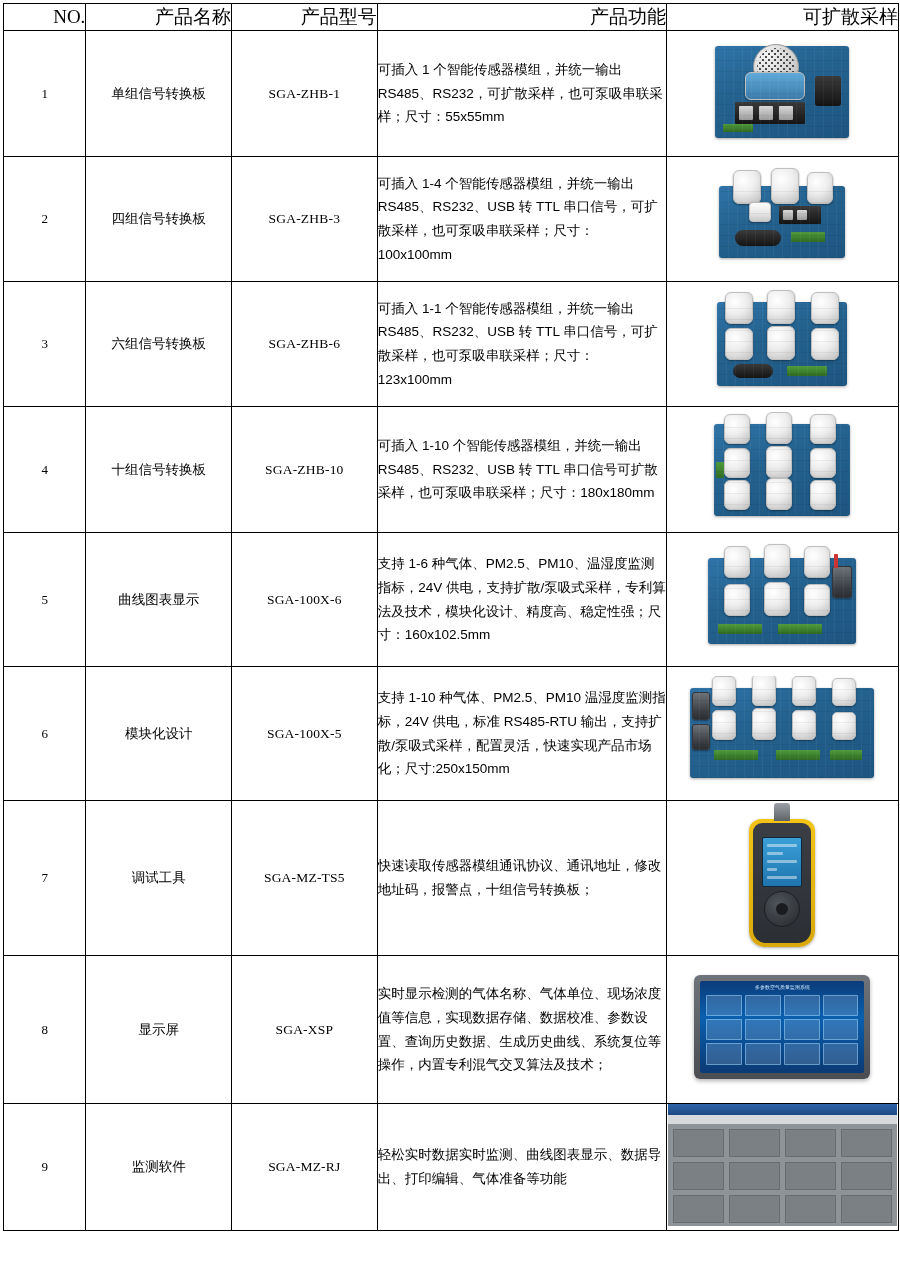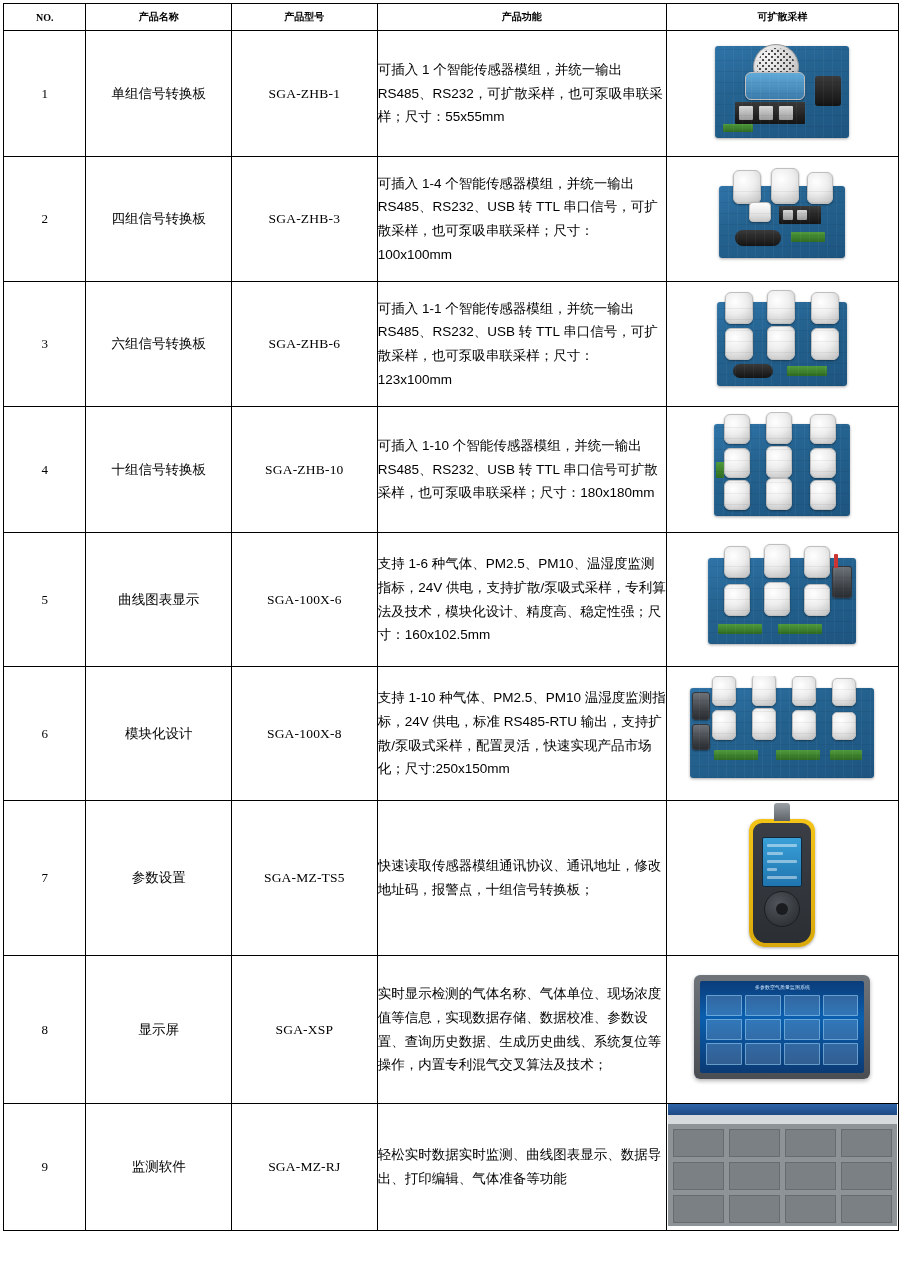--- a/index.html
+++ b/index.html
@@ -24,23 +24,23 @@
     width: 896px;
     margin: 3px 0 0 3px;
   }
   table.product-table td, table.product-table th {
     border: 1px solid #000;
     vertical-align: middle;
     padding: 0;
   }
   thead th {
     height: 26px;
-    font-size: 10px;
-    font-weight: bold;
-    text-align: center;
+    font-size: 19px;
+    font-weight: normal;
+    text-align: right;
     font-family: "Liberation Serif", "DejaVu Serif", serif;
   }
   .col-no   { width: 82px; }
   .col-name { width: 145px; }
   .col-model{ width: 145px; }
   .col-func { width: 288px; }
   .col-img  { width: 231px; }
 
   td.cell-no {
     text-align: center;
@@ -412,21 +412,21 @@
               <div class="conn green" style="left:10px;top:66px;width:44px;height:10px;"></div>
               <div class="conn green" style="left:70px;top:66px;width:44px;height:10px;"></div>
             </div>
           </div>
         </td>
       </tr>
 
       <tr style="height:134px;">
         <td class="cell-no">6</td>
         <td class="cell-name">模块化设计</td>
-        <td class="cell-model">SGA-100X-8</td>
+        <td class="cell-model">SGA-100X-5</td>
         <td class="cell-func">支持 1-10 种气体、PM2.5、PM10 温湿度监测指标，24V 供电，标准 RS485-RTU 输出，支持扩散/泵吸式采样，配置灵活，快速实现产品市场化；尺寸:250x150mm</td>
         <td class="cell-img">
           <div class="imgbox" style="width:188px;height:112px;">
             <div class="pcb" style="position:absolute;left:2px;top:12px;width:184px;height:90px;">
               <div class="sensor round" style="left:22px;top:-12px;width:22px;height:28px;border-radius:5px;"></div>
               <div class="sensor round" style="left:62px;top:-14px;width:22px;height:30px;border-radius:5px;"></div>
               <div class="sensor round" style="left:102px;top:-12px;width:22px;height:28px;border-radius:5px;"></div>
               <div class="sensor round" style="left:142px;top:-10px;width:22px;height:26px;border-radius:5px;"></div>
               <div class="sensor round" style="left:22px;top:22px;width:22px;height:28px;border-radius:5px;"></div>
               <div class="sensor round" style="left:62px;top:20px;width:22px;height:30px;border-radius:5px;"></div>
@@ -437,21 +437,21 @@
               <div class="conn green" style="left:24px;top:62px;width:44px;height:10px;"></div>
               <div class="conn green" style="left:86px;top:62px;width:44px;height:10px;"></div>
               <div class="conn green" style="left:140px;top:62px;width:32px;height:10px;"></div>
             </div>
           </div>
         </td>
       </tr>
 
       <tr style="height:150px;">
         <td class="cell-no">7</td>
-        <td class="cell-name">参数设置</td>
+        <td class="cell-name">调试工具</td>
         <td class="cell-model">SGA-MZ-TS5</td>
         <td class="cell-func">快速读取传感器模组通讯协议、通讯地址，修改地址码，报警点，十组信号转换板；</td>
         <td class="cell-img">
           <div class="imgbox" style="width:90px;height:132px;padding-top:18px;">
             <div class="handheld">
               <div class="probe"></div>
               <div class="body">
                 <div class="screen">
                   <span class="ln" style="top:6px;"></span>
                   <span class="ln" style="top:14px; right:18px;"></span>

